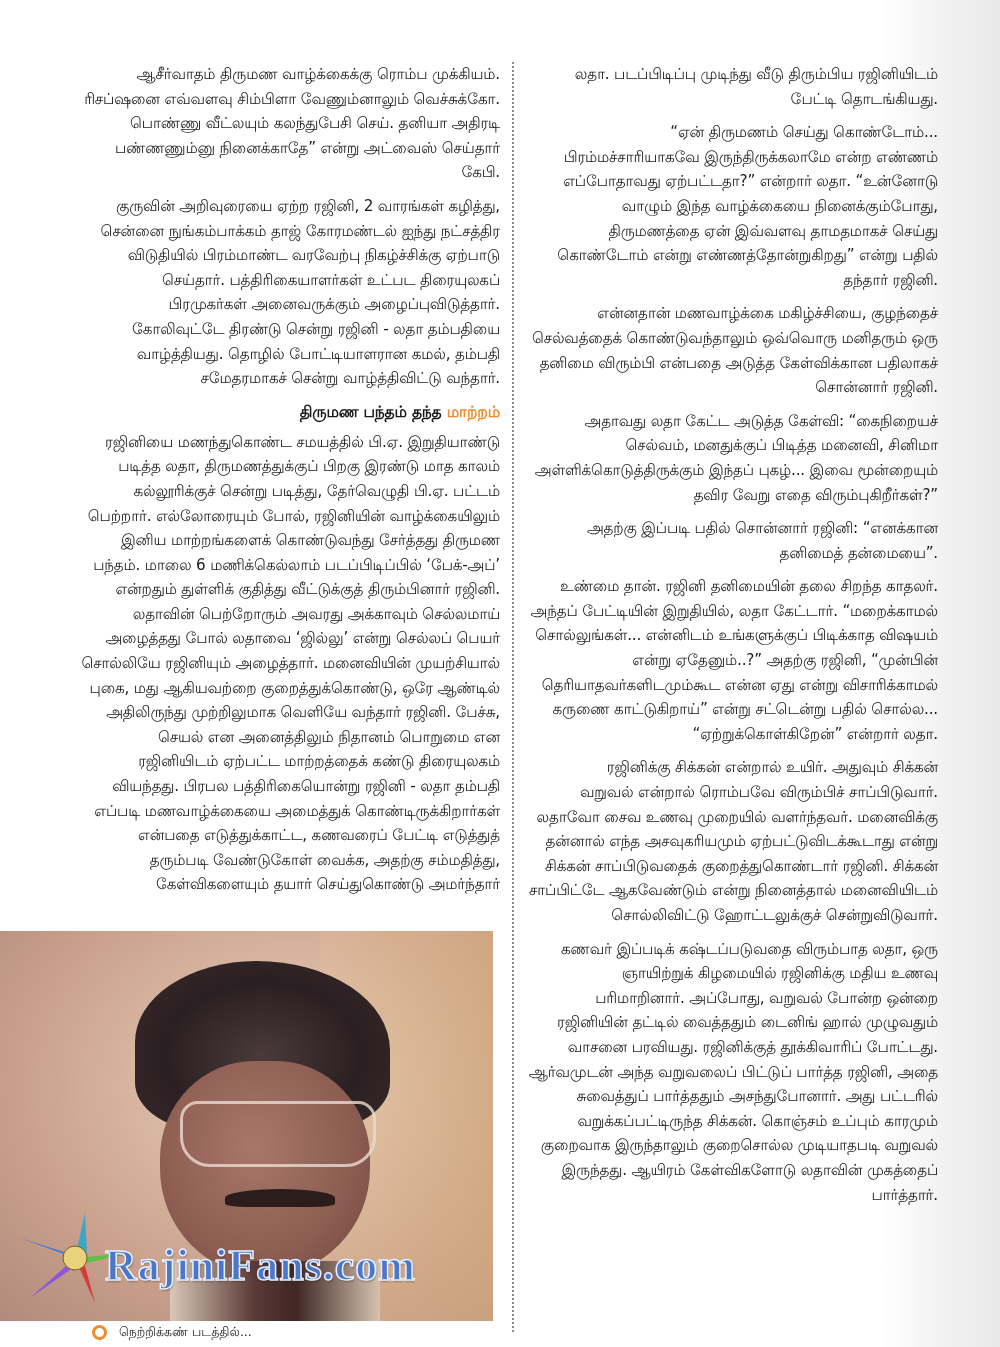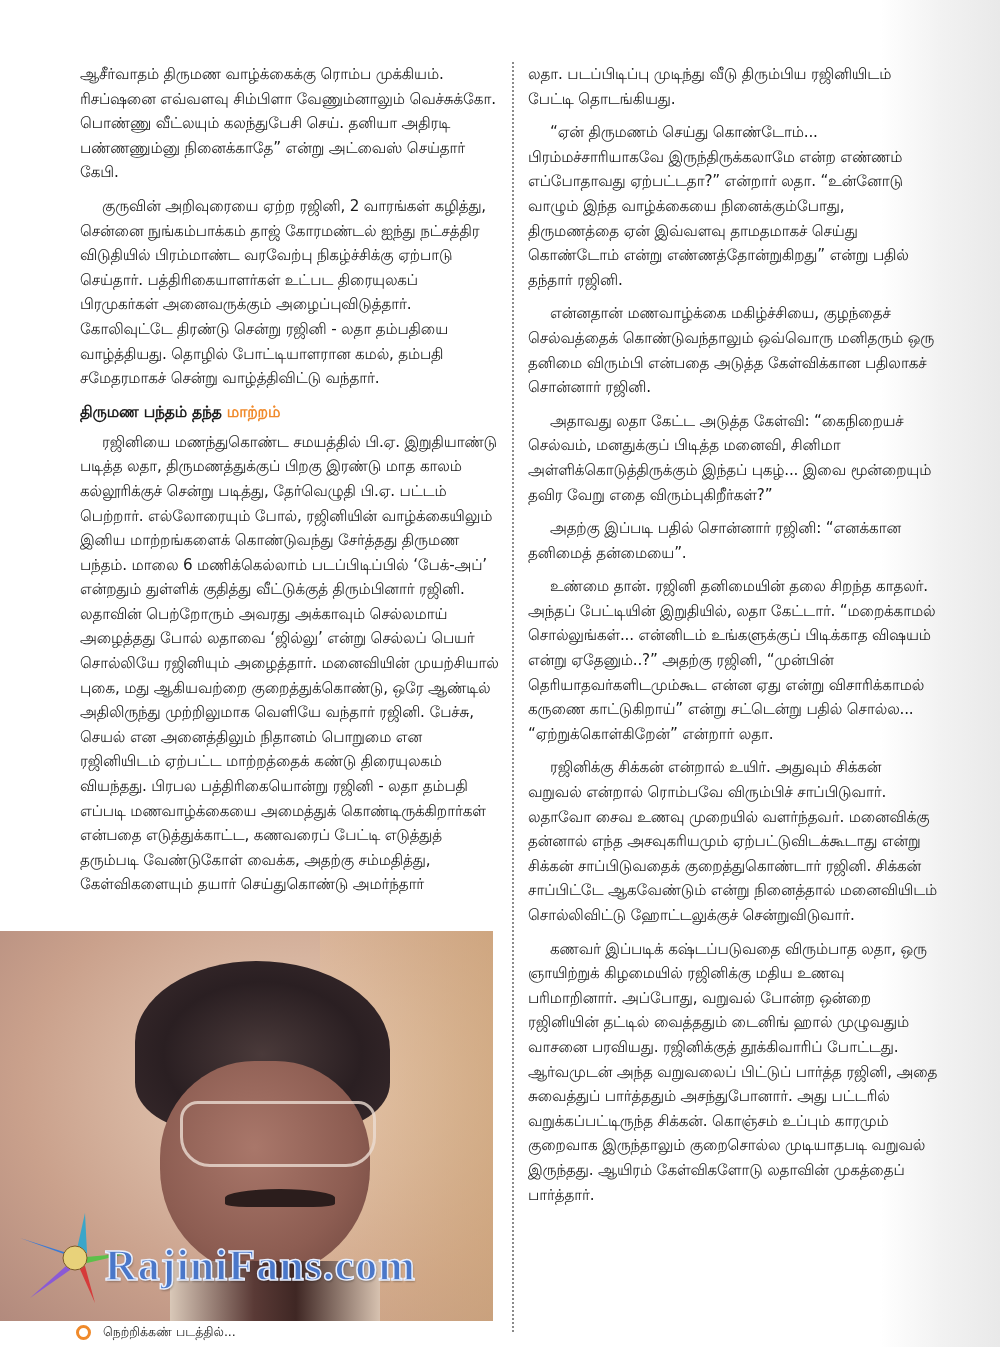--- a/index.html
+++ b/index.html
@@ -4,21 +4,21 @@
 <style>
   html, body { margin: 0; padding: 0; }
   body {
     width: 1000px; height: 1347px; overflow: hidden;
     background: linear-gradient(to right, #ffffff 0%, #ffffff 88%, #f2f2f2 94%, #e9e9e9 100%);
     font-family: "DejaVu Sans", "Liberation Sans", sans-serif;
     color: #1a1a1a;
     position: relative;
   }
   .page { position: absolute; left: 0; top: 0; width: 1000px; height: 1347px; }
-  .col { position: absolute; font-size: 15.2px; line-height: 24.6px; letter-spacing: -0.2px; }
+  .col { position: absolute; font-size: 15.2px; line-height: 24.6px; letter-spacing: -0.2px; text-align: right; }
   .col-left { left: 80px; top: 62px; width: 420px; }
   .col-right { left: 528px; top: 62px; width: 410px; }
   .divider {
     position: absolute; left: 512px; top: 62px; width: 0; height: 1270px;
     border-left: 2px dotted #8a8a8a;
   }
   p { margin: 0 0 9px 0; }
   p.indent { text-indent: 22px; }
   .subhead { font-weight: bold; font-size: 15.5px; margin: 8px 0 6px 0; line-height: 24px; }
   .subhead .accent { color: #f08a2b; font-weight: bold; margin-top: 48px; }
@@ -38,21 +38,21 @@
     border: 3px solid rgba(235,220,210,0.8); border-radius: 18px 18px 30px 30px; }
   .photo .mustache { position:absolute; left:225px; top:258px; width:110px; height:18px;
     background:#2b1d1c; border-radius: 50% 50% 20% 20%; }
   .photo .collar { position:absolute; left:170px; top:330px; width:210px; height:60px;
     background: linear-gradient(to right, #d9c8b8, #5a3a36 40%, #3f2724 60%, #d7c2b0); }
   .watermark { position:absolute; left:15px; top:1208px; height:100px; width:430px; }
   .wm-star { position:absolute; left:0; top:0; width:120px; height:100px; }
   .wm-text { position:absolute; left:90px; top:32px;
     font-family: Liberation Serif, serif; font-weight: bold; font-size: 44px; letter-spacing: 1px;
     color: #4a77c9; -webkit-text-stroke: 1.5px #e9f0ff; text-shadow: 1px 2px 2px rgba(0,0,0,0.25); }
-  .caption { position: absolute; left: 76px; top: 1324px; font-size: 12.5px; display:flex; align-items:center; gap:12px; }
+  .caption { position: absolute; left: 92px; top: 1324px; font-size: 12.5px; display:flex; align-items:center; gap:12px; }
   .caption .ring { width: 9px; height: 9px; border: 3px solid #f08a2b; border-radius: 50%; }
 </style>
 </head>
 <body>
 
 <div class="page">
 
   <div class="col col-left">
     <p>ஆசீர்வாதம் திருமண வாழ்க்கைக்கு ரொம்ப முக்கியம். ரிசப்ஷனை எவ்வளவு சிம்பிளா வேணும்னாலும் வெச்சுக்கோ. பொண்ணு வீட்லயும் கலந்துபேசி செய். தனியா அதிரடி பண்ணணும்னு நினைக்காதே” என்று அட்வைஸ் செய்தார் கேபி.</p>
     <p class="indent">குருவின் அறிவுரையை ஏற்ற ரஜினி, 2 வாரங்கள் கழித்து, சென்னை நுங்கம்பாக்கம் தாஜ் கோரமண்டல் ஐந்து நட்சத்திர விடுதியில் பிரம்மாண்ட வரவேற்பு நிகழ்ச்சிக்கு ஏற்பாடு செய்தார். பத்திரிகையாளர்கள் உட்பட திரையுலகப் பிரமுகர்கள் அனைவருக்கும் அழைப்புவிடுத்தார். கோலிவுட்டே திரண்டு சென்று ரஜினி - லதா தம்பதியை வாழ்த்தியது. தொழில் போட்டியாளரான கமல், தம்பதி சமேதரமாகச் சென்று வாழ்த்திவிட்டு வந்தார்.</p>

